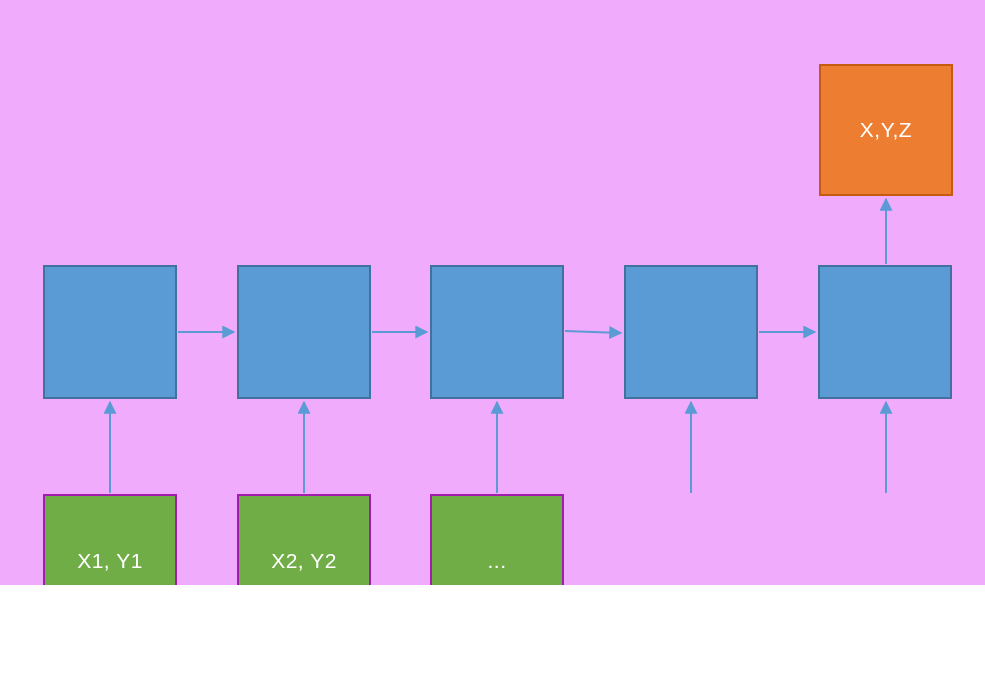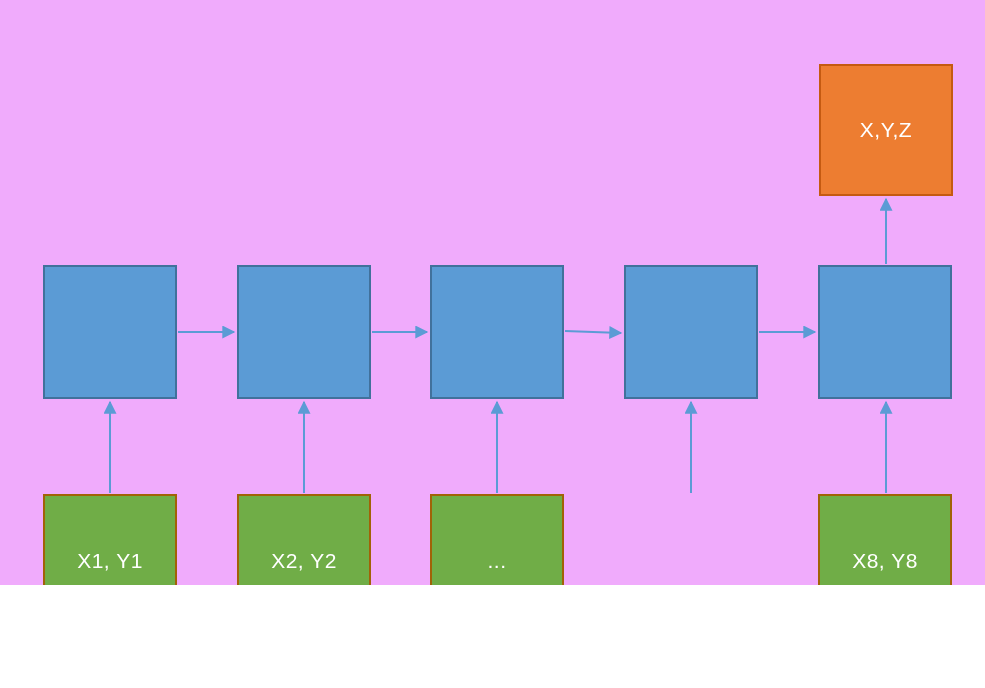--- a/index.html
+++ b/index.html
@@ -30,21 +30,21 @@
     height: 134px;
     display: flex;
     align-items: center;
     justify-content: center;
     color: #ffffff;
     font-size: 21px;
     letter-spacing: 0.5px;
     text-align: center;
   }
   .box.blue   { background: #5B9BD5; border: 2px solid #41719C; }
-  .box.green  { background: #70AD47; border: 2px solid #a16207; }
+  .box.green  { background: #70AD47; border: 2px solid #a21caf; }
   .box.orange { background: #ED7D31; border: 2px solid #C55A11; height: 132px; }
 
   
   .blue.c1 { left: 43px;  top: 265px; }
   .blue.c2 { left: 237px; top: 265px; }
   .blue.c3 { left: 430px; top: 265px; }
   .blue.c4 { left: 624px; top: 265px; }
   .blue.c5 { left: 818px; top: 265px; }
 
   
@@ -111,17 +111,14 @@
 
   <div class="box green c1">
     <span>X1, Y1</span>
   </div>
   <div class="box green c2">
     <span>X2, Y2</span>
   </div>
   <div class="box green c3">
     <span>...</span>
   </div>
-  <div class="box green c5">
-    <span>X8, Y8</span>
-  </div>
 
 </div>
 
 </body></html>

